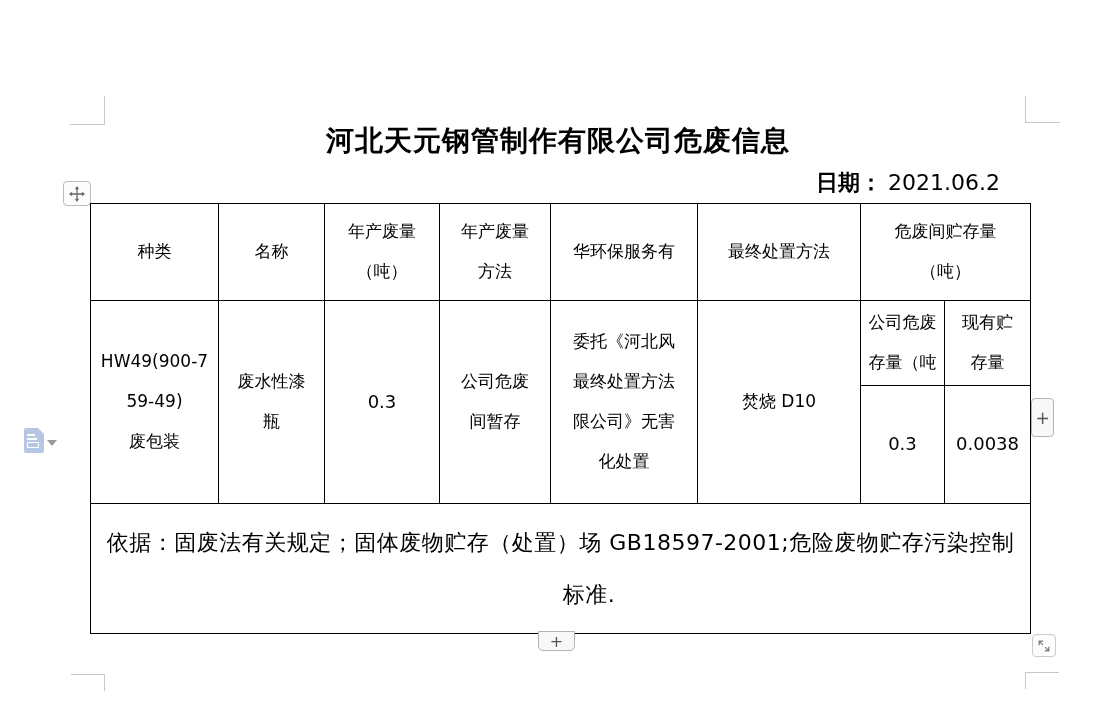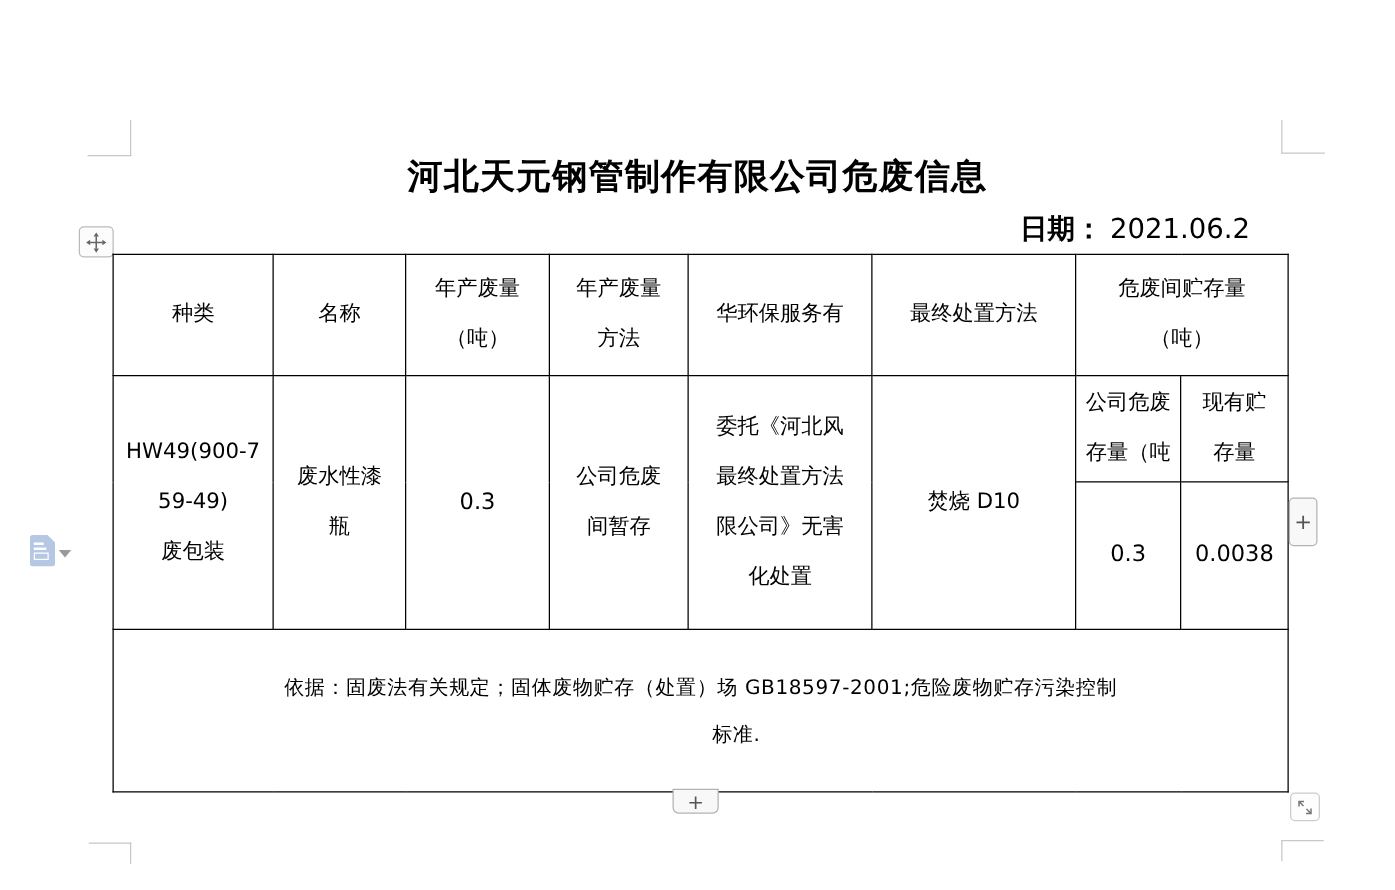--- a/index.html
+++ b/index.html
@@ -36,21 +36,21 @@
     font-size:17px;
   }
   table.waste td{
     border:1.6px solid #000;
     text-align:center;vertical-align:middle;
     padding:0 2px;line-height:2.35;
     font-weight:normal;
   }
   td.num{font-size:18px;}
   td.note-cell{
-    text-align:left;font-size:16px;line-height:2.05;
+    text-align:left;font-size:22px;line-height:2.05;
     padding:0 6px;letter-spacing:0.5px;
   }
   .note-cell div:nth-child(2){margin-left:57px;}
 
   
   .corner{border:0 solid #c8c8c8;}
   .corner-tl{left:70px; top:96px; width:34px;height:28px;border-right-width:1.5px;border-bottom-width:1.5px;}
   .corner-tr{left:1025px;top:96px; width:34px;height:26px;border-left-width:1.5px; border-bottom-width:1.5px;}
   .corner-bl{left:71px; top:674px;width:33px;height:16px;border-top-width:1.5px;  border-right-width:1.5px;}
   .corner-br{left:1025px;top:672px;width:33px;height:16px;border-top-width:1.5px; border-left-width:1.5px;}

